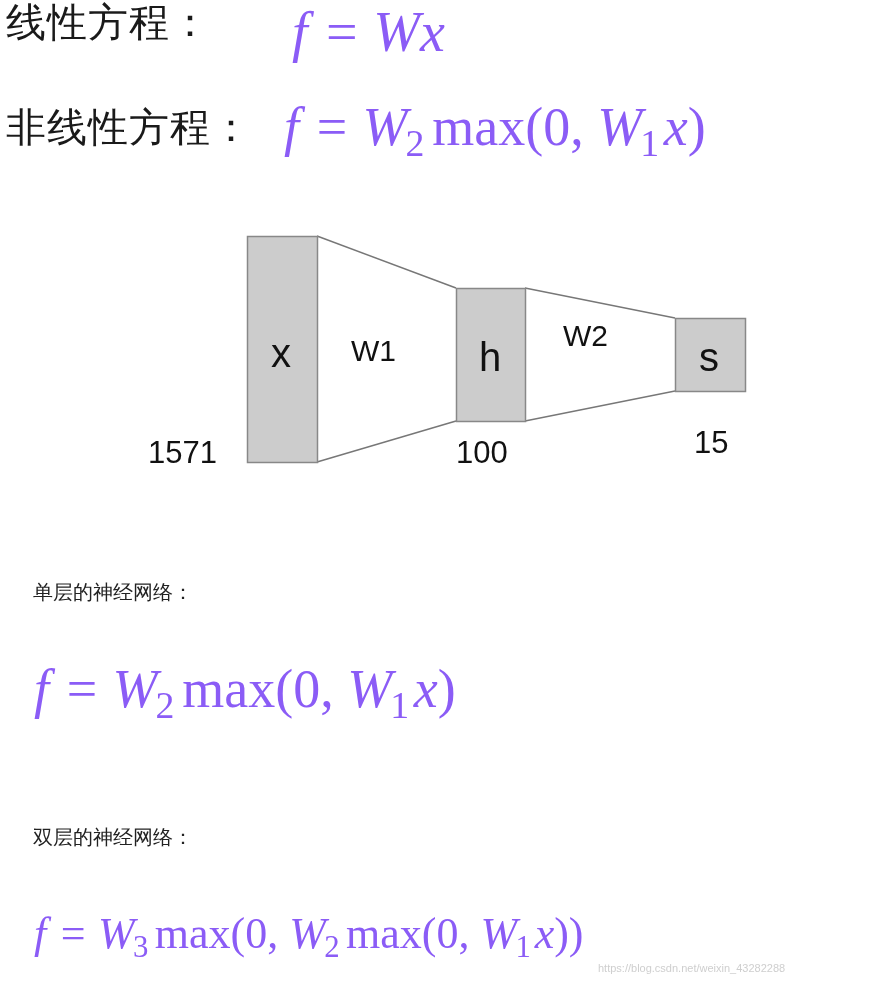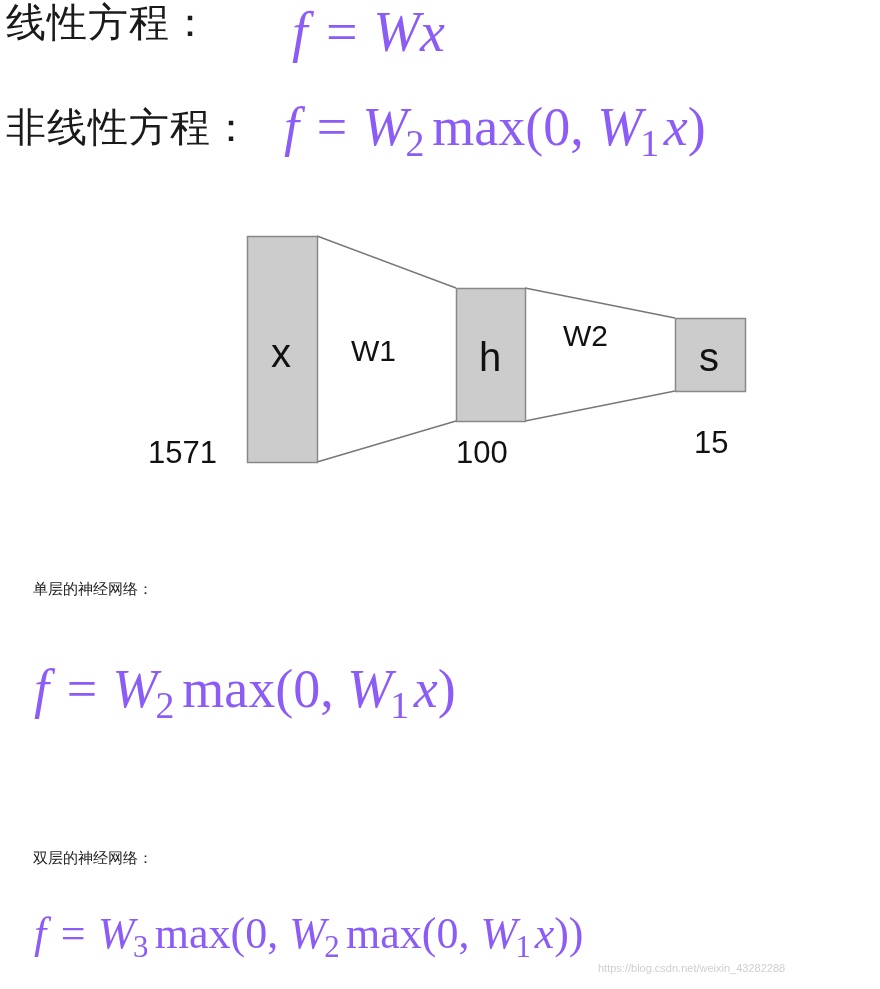--- a/index.html
+++ b/index.html
@@ -22,21 +22,21 @@
       font-family: "DejaVu Sans", "Liberation Sans", sans-serif;
       font-size: 40px;
       line-height: 1;
       letter-spacing: 1px;
       color: #1a1a1a;
       white-space: nowrap;
     }
     
     .cn-small {
       font-family: "DejaVu Sans", "Liberation Sans", sans-serif;
-      font-size: 15px;
+      font-size: 20px;
       line-height: 1;
       color: #222222;
       white-space: nowrap;
     }
 
     
     .math {
       font-family: "Liberation Serif", "DejaVu Serif", serif;
       line-height: 1;
       white-space: nowrap;
@@ -126,18 +126,18 @@
   <div class="dlabel dim-label" style="left:8px; top:212px;">1571</div>
   <div class="dlabel dim-label" style="left:316px; top:212px;text-align:center;">100</div>
   <div class="dlabel dim-label" style="left:554px; top:202px;">15</div>
 </div>
 
 <div class="abs cn-small" style="left:33px; top:582px;">单层的神经网络：</div>
 <div class="abs math f3" style="left:34px; top:662px;">
   <span class="it f">f</span><span class="eq">=</span><span class="it">W</span><span class="sub">2</span><span class="rm op">max</span><span class="rm">(0,</span> <span class="it">W</span><span class="sub">1</span><span class="it">x</span><span class="rm">)</span>
 </div>
 
-<div class="abs cn-small" style="left:33px; top:827px;margin-top:24px;">双层的神经网络：</div>
+<div class="abs cn-small" style="left:33px; top:827px;">双层的神经网络：</div>
 <div class="abs math f4" style="left:34px; top:912px;">
   <span class="it f">f</span><span class="eq">=</span><span class="it">W</span><span class="sub">3</span><span class="rm op">max</span><span class="rm">(0,</span> <span class="it">W</span><span class="sub">2</span><span class="rm op">max</span><span class="rm">(0,</span> <span class="it">W</span><span class="sub">1</span><span class="it">x</span><span class="rm">))</span>
 </div>
 
 <div class="watermark" style="left:598px; top:962px;">https://blog.csdn.net/weixin_43282288</div>
 
 </body></html>

